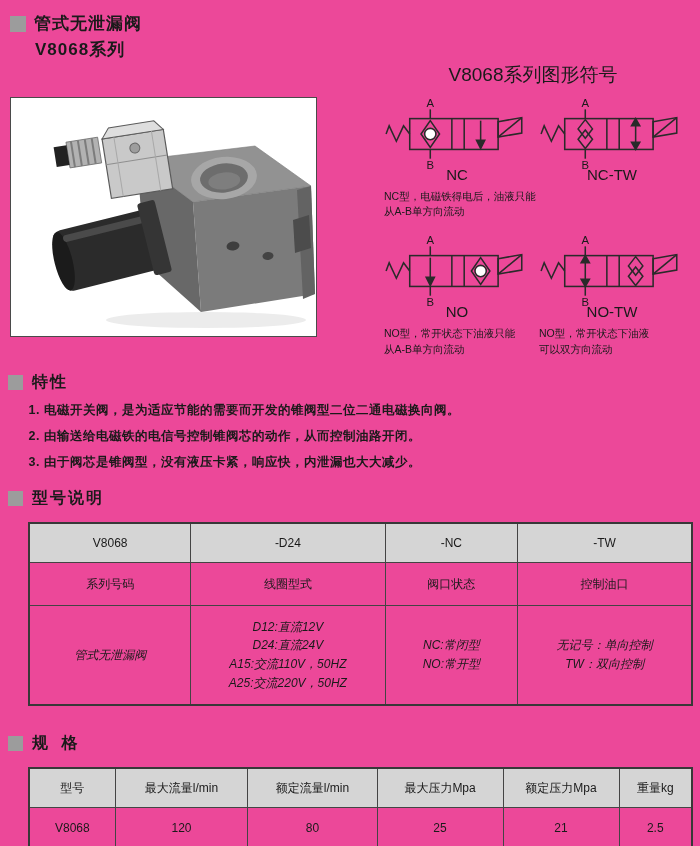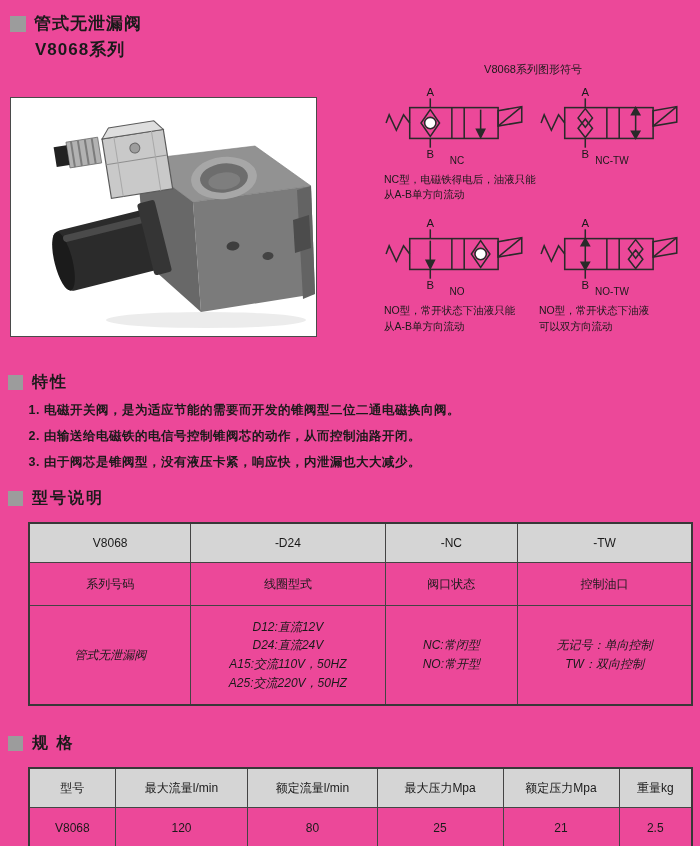--- a/index.html
+++ b/index.html
@@ -11,30 +11,30 @@
   .title-row{display:flex;align-items:center;gap:8px;}
   .bullet-sq{width:16px;height:16px;background:#9c9c9c;flex:0 0 auto;}
   .title-text{font-size:17px;font-weight:bold;letter-spacing:1px;}
   .title-line2{font-size:17px;font-weight:bold;margin:3px 0 0 25px;letter-spacing:1px;}
 
   
   .photo-frame{position:absolute;left:10px;top:97px;width:307px;height:240px;border:1px solid #4a4a4a;background:#fff;box-sizing:border-box;}
 
   
   .symbols-panel{position:absolute;left:384px;top:62px;width:316px;}
-  .symbols-title{text-align:center;font-size:11px;margin:0 18px 8px 0;}
+  .symbols-title{text-align:center;font-size:19px;margin:0 18px 8px 0;}
   .sym-grid{display:grid;grid-template-columns:155px 161px;row-gap:14px;}
   .sym-cell{display:flex;flex-direction:column;align-items:flex-start;}
   .valve-svg{display:block;}
-  .sym-label{width:146px;text-align:center;font-size:10px;margin-top:-4px;}
+  .sym-label{width:146px;text-align:center;font-size:15px;margin-top:-4px;}
   .sym-desc{font-size:10.5px;line-height:1.45;margin-top:6px;}
 
   
   .section{position:absolute;left:8px;width:684px;}
-  .section-head{display:flex;align-items:center;gap:9px;}
+  .section-head{display:flex;align-items:center;gap:9px;font-family:Liberation Mono, monospace;}
   .head-sq{width:15px;height:15px;background:#9c9c9c;flex:0 0 auto;}
   .head-title{font-size:16px;font-weight:bold;letter-spacing:2px;}
 
   .features-list{margin:9px 0 0 0;padding-left:36px;font-size:12.5px;font-weight:bold;}
   .features-list li{margin-bottom:9px;letter-spacing:0.5px;}
 
   table{border-collapse:collapse;table-layout:fixed;margin:13px 0 0 20px;width:665px;}
   table,td,th{border:1px solid #444;}
   table{border:2px solid #383838;}
   td{text-align:center;vertical-align:middle;font-size:12px;padding:2px 4px;}

